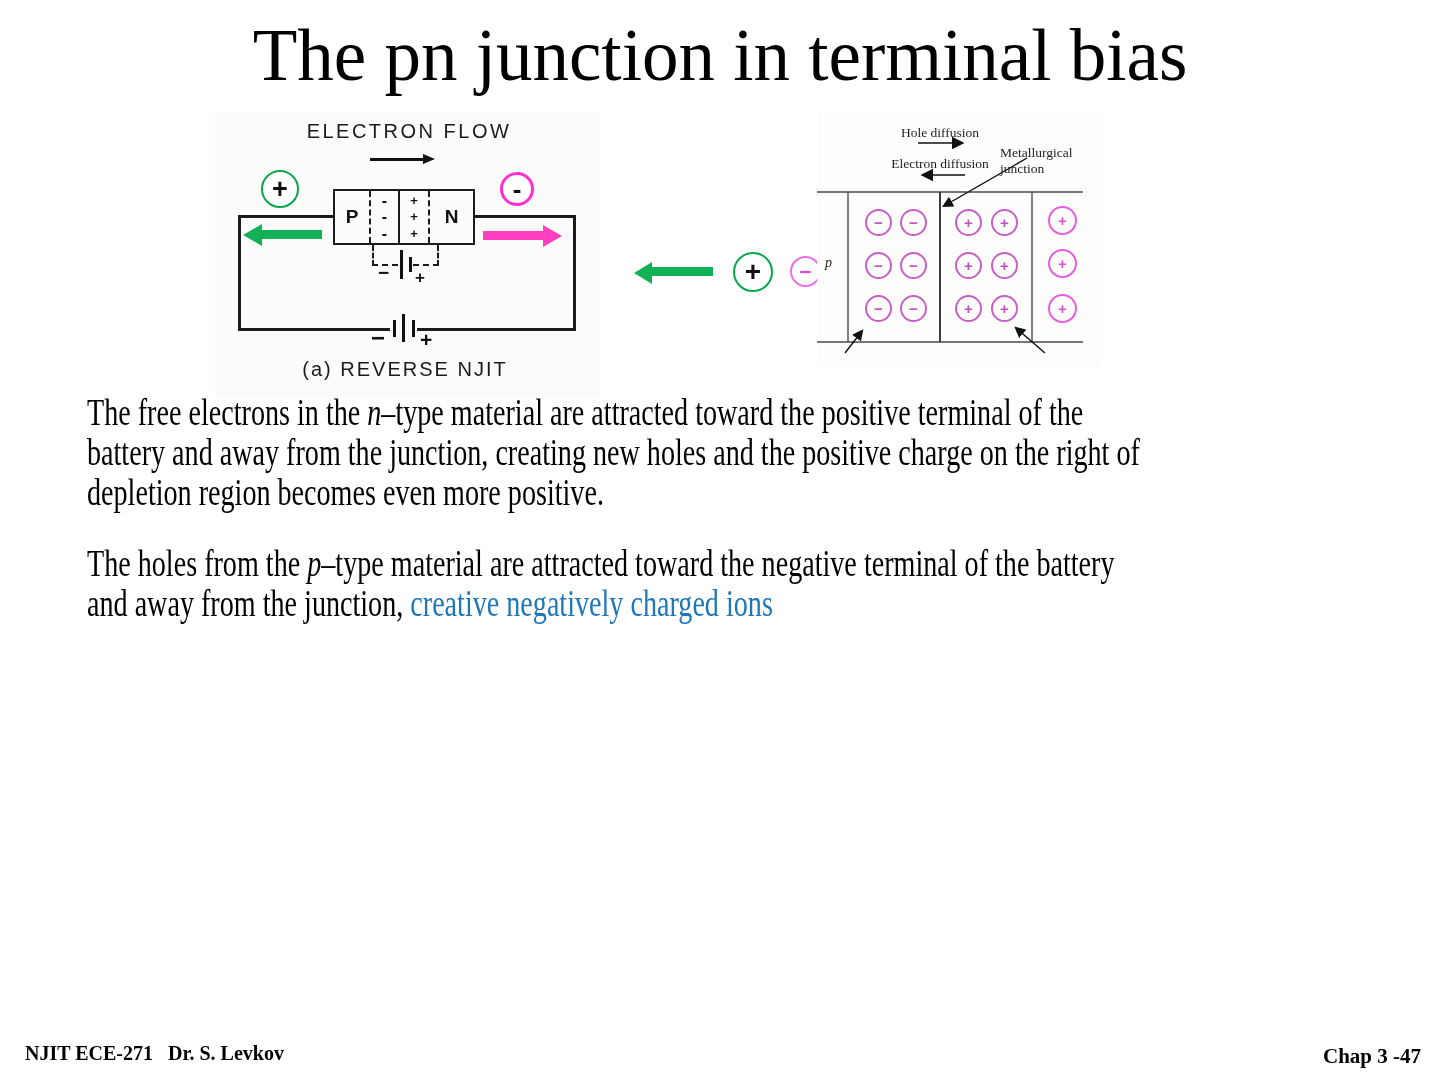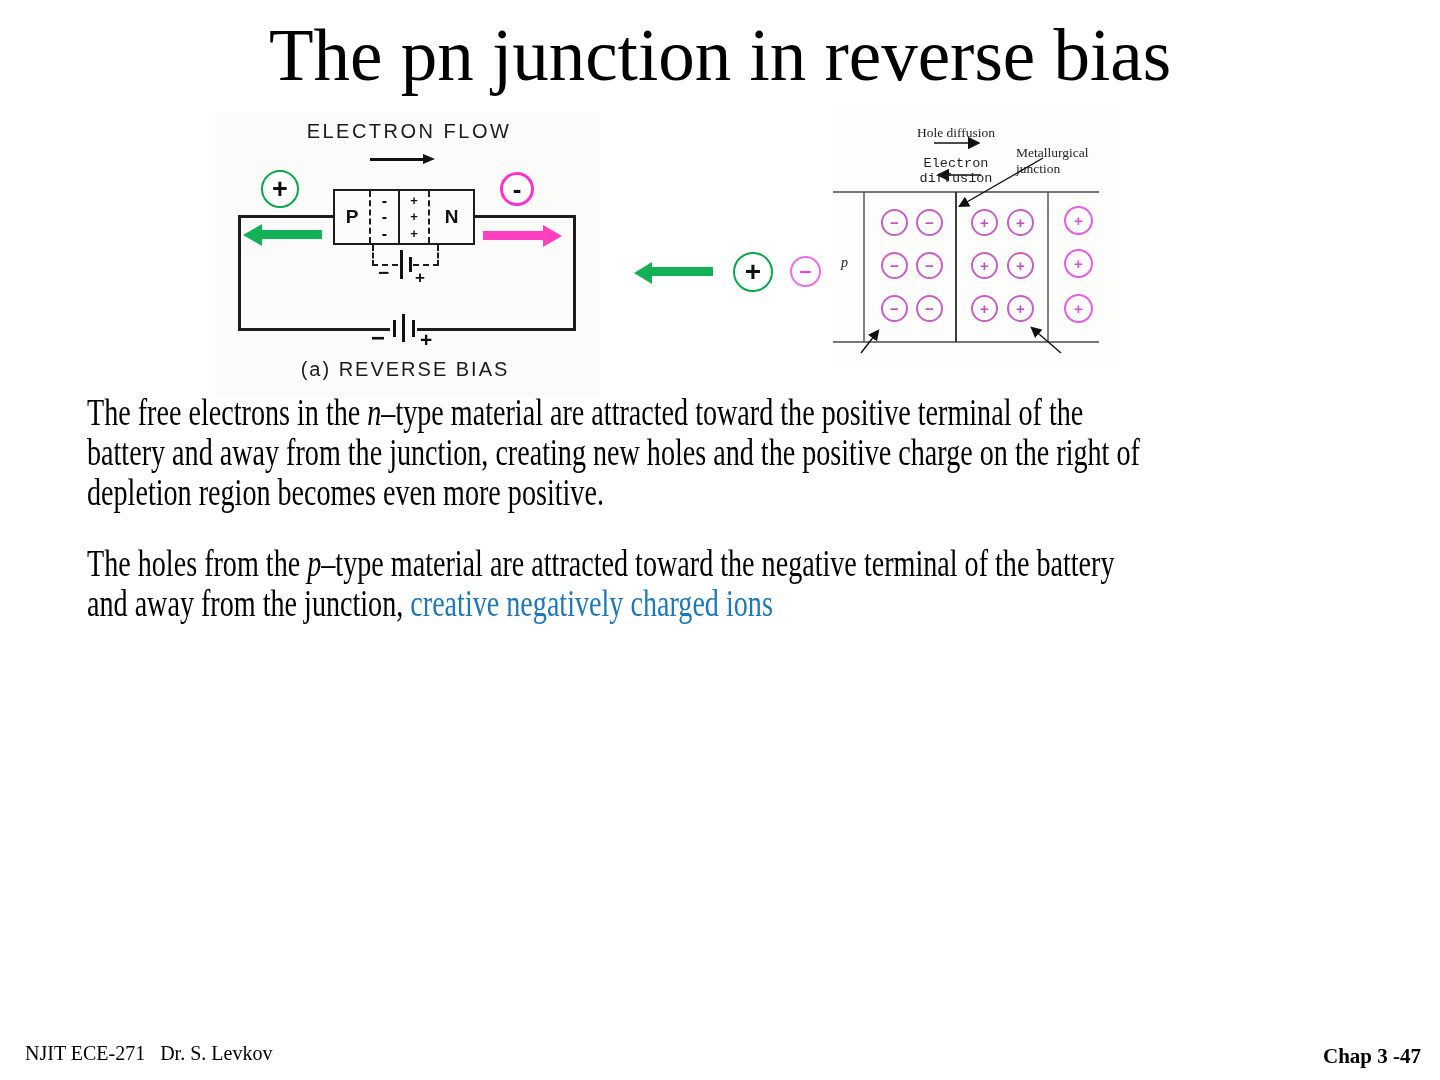--- a/index.html
+++ b/index.html
@@ -45,48 +45,48 @@
   .tri-right{position:absolute;width:0;height:0;border-top:11px solid transparent;border-bottom:11px solid transparent;}
 
   
   .conn-circle{position:absolute;border-radius:50%;display:flex;align-items:center;justify-content:center;background:#fff;}
   .conn-plus{left:733px;top:252px;width:40px;height:40px;border:2.5px solid #0aa64d;
              font-family:"Liberation Sans",sans-serif;font-weight:700;font-size:28px;color:#111;}
   .conn-minus{left:790px;top:256px;width:31px;height:31px;border:2.5px solid #ec6fe6;
               font-family:"Liberation Sans",sans-serif;font-weight:700;font-size:21px;color:#d94fd0;}
 
   
-  .rdiag{position:absolute;left:817px;top:110px;width:283px;height:255px;background:#fdfdfc;margin-left:16px;}
+  .rdiag{position:absolute;left:817px;top:110px;width:283px;height:255px;background:#fdfdfc;}
   .rd-label{position:absolute;font-family:"Liberation Serif",serif;font-size:13.5px;color:#1f1f1f;}
   .hole-label{left:60px;top:15px;width:126px;text-align:center;}
-  .electron-label{left:52px;top:46px;width:142px;text-align:center;font-family:Liberation Mono, monospace;}
+  .electron-label{left:52px;top:46px;width:142px;text-align:center;}
   .met-label{left:183px;top:35px;width:114px;text-align:left;line-height:1.2;}
   .p-region{left:8px;top:145px;font-style:italic;font-size:14px;}
   .ion{position:absolute;border-radius:50%;display:flex;align-items:center;justify-content:center;
        font-family:"Liberation Sans",sans-serif;font-weight:600;background:transparent;}
   .ion.violet{width:27px;height:27px;border:2px solid #c75fc7;color:#c24fc2;font-size:15px;}
   .ion.bright{width:29px;height:29px;border:2.5px solid #e75fe0;color:#e050d8;font-size:15px;}
 
   
   .body-text{position:absolute;left:87px;top:392px;width:1660px;
              transform:scaleX(0.74);transform-origin:0 0;
              font-size:38px;line-height:40px;color:#000;}
   .body-text .line{white-space:nowrap;}
   .body-text .it{font-style:italic;}
   .blue{color:#1f77b8;}
   .para2{margin-top:31px;}
 
   
-  .footer-left{position:absolute;left:25px;top:1042px;font-weight:400;font-size:20px;white-space:pre;color:#000;}
+  .footer-left{position:absolute;left:25px;top:1042px;font-weight:700;font-size:20px;white-space:pre;color:#000;}
   .footer-right{position:absolute;right:19px;top:1044px;font-weight:700;font-size:21px;color:#000;}
 </style>
 </head>
 <body>
 
-<div class="slide-title" data-name="page-title"><span data-name="title-pre">The </span><span class="it" data-name="title-italic-pn">pn</span><span data-name="title-post"> junction in reverse bias</span></div>
+<div class="slide-title" data-name="page-title"><span data-name="title-pre">The </span><span class="it" data-name="title-italic-pn">pn</span><span data-name="title-post"> junction in terminal bias</span></div>
 
 <div class="ldiag" data-name="reverse-bias-circuit-diagram">
   <div class="ld-label flow-label" data-name="electron-flow-label">ELECTRON FLOW</div>
   <div class="thinline ef-shaft" data-name="electron-flow-arrow"></div>
   <div class="ef-head" data-name="electron-flow-arrowhead-icon"></div>
 
   <div class="term term-plus" data-name="positive-terminal-icon">
       <span data-name="positive-terminal-sign">+</span>
     </div>
   <div class="term term-minus" data-name="negative-terminal-icon">
@@ -128,21 +128,21 @@
   <div class="thinline" style="left:194px;top:145px;width:3px;height:15px;" data-name="small-battery-short-plate"></div>
   <div class="bat-sign" style="left:163px;top:150px;font-size:19px;" data-name="small-battery-minus">−</div>
   <div class="bat-sign" style="left:200px;top:156px;font-size:17px;" data-name="small-battery-plus">+</div>
 
   <div class="thinline" style="left:178px;top:208px;width:3px;height:17px;" data-name="battery-plate"></div>
   <div class="thinline" style="left:187px;top:202px;width:3px;height:28px;" data-name="battery-plate"></div>
   <div class="thinline" style="left:197px;top:208px;width:3px;height:17px;" data-name="battery-plate"></div>
   <div class="bat-sign" style="left:156px;top:212px;font-size:24px;" data-name="battery-minus">−</div>
   <div class="bat-sign" style="left:205px;top:216px;font-size:21px;" data-name="battery-plus">+</div>
 
-  <div class="ld-label caption" data-name="diagram-caption">(a) REVERSE BIAS</div>
+  <div class="ld-label caption" data-name="diagram-caption">(a) REVERSE NJIT</div>
 </div>
 
 <div class="tri-left" style="position:absolute;left:634px;top:262px;border-right:18px solid #12b155;" data-name="green-connector-arrowhead-icon"></div>
 <div class="big-arrow-shaft" style="left:651px;top:267px;width:62px;background:#12b155;" data-name="green-connector-arrow"></div>
 <div class="conn-circle conn-plus" data-name="connector-positive-ion-icon">
     <span data-name="connector-plus-sign">+</span>
   </div>
 <div class="conn-circle conn-minus" data-name="connector-negative-ion-icon">
     <span data-name="connector-minus-sign">−</span>
   </div>

